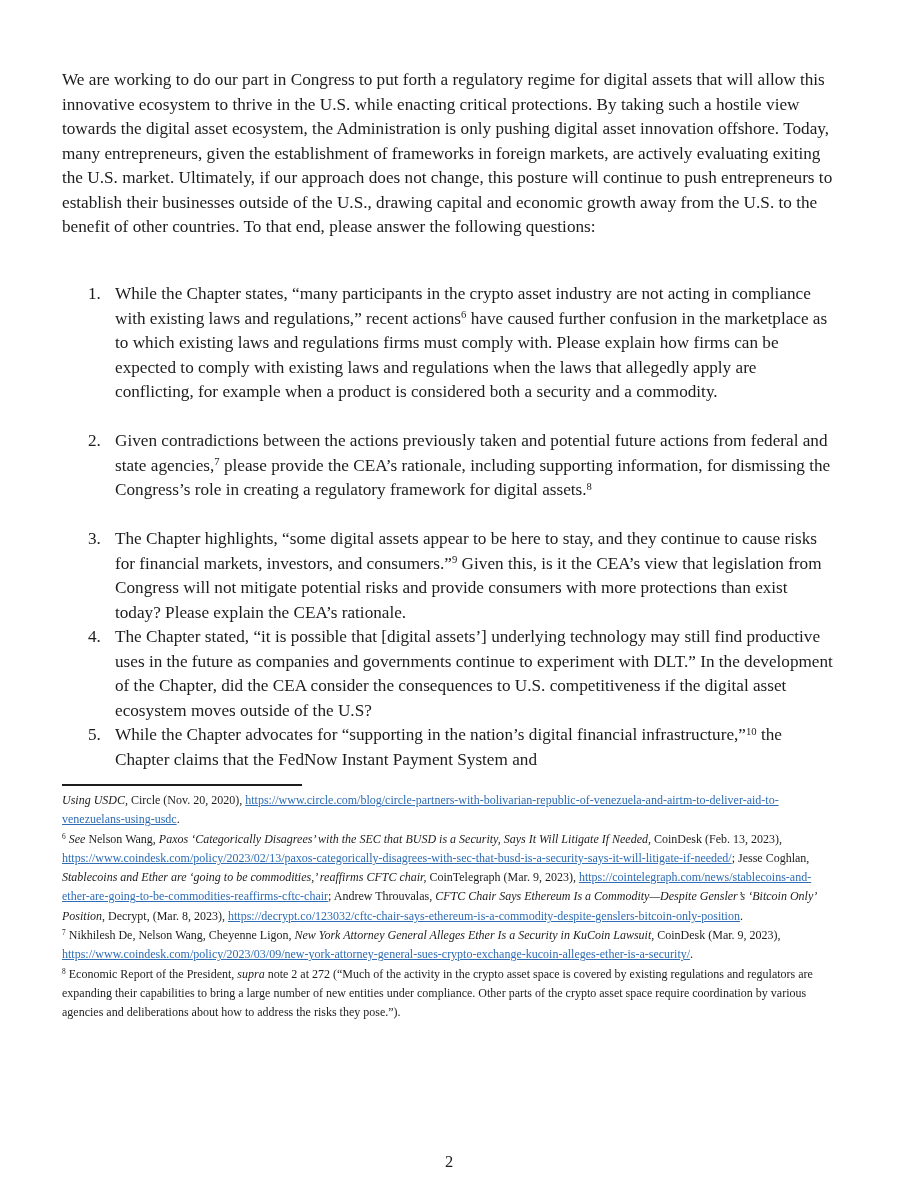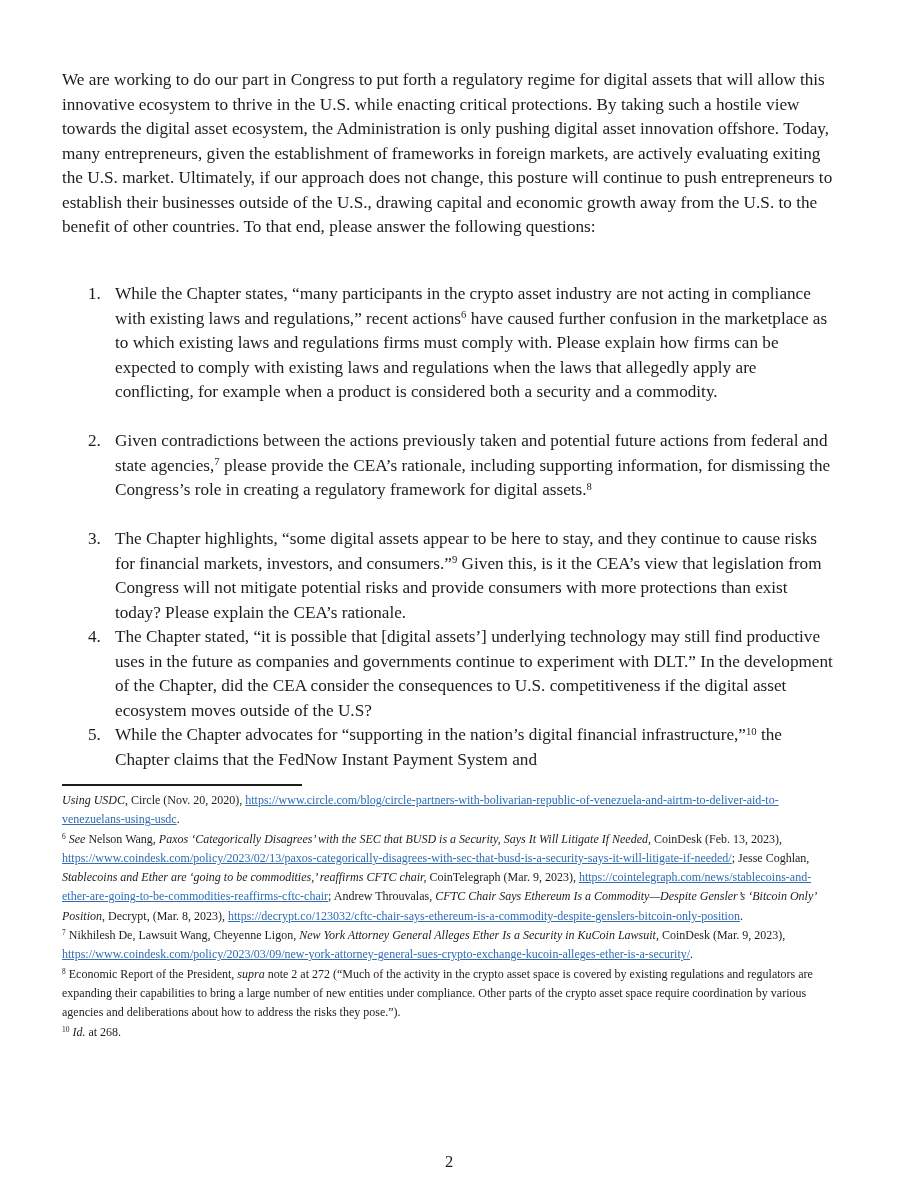--- a/index.html
+++ b/index.html
@@ -88,20 +88,19 @@
       <span class="q-num">5.</span>
       <span class="q-text"><span>While the Chapter advocates for “supporting in the nation’s digital financial infrastructure,”</span><sup>10</sup><span> the Chapter claims that the FedNow Instant Payment System and</span></span>
     </div>
   </div>
 
   <div class="fn-sep"></div>
 
   <div class="footnotes">
     <p class="footnote"><i>Using USDC</i><span>, Circle (Nov. 20, 2020), </span><span class="link">https://www.circle.com/blog/circle-partners-with-bolivarian-republic-of-venezuela-and-airtm-to-deliver-aid-to-venezuelans-using-usdc</span><span>.</span></p>
     <p class="footnote"><sup>6</sup><span> </span><i>See</i><span> Nelson Wang, </span><i>Paxos ‘Categorically Disagrees’ with the SEC that BUSD is a Security, Says It Will Litigate If Needed,</i><span> CoinDesk (Feb. 13, 2023), </span><span class="link">https://www.coindesk.com/policy/2023/02/13/paxos-categorically-disagrees-with-sec-that-busd-is-a-security-says-it-will-litigate-if-needed/</span><span>; Jesse Coghlan, </span><i>Stablecoins and Ether are ‘going to be commodities,’ reaffirms CFTC chair,</i><span> CoinTelegraph (Mar. 9, 2023), </span><span class="link">https://cointelegraph.com/news/stablecoins-and-ether-are-going-to-be-commodities-reaffirms-cftc-chair</span><span>; Andrew Throuvalas, </span><i>CFTC Chair Says Ethereum Is a Commodity—Despite Gensler’s ‘Bitcoin Only’ Position</i><span>, Decrypt, (Mar. 8, 2023), </span><span class="link">https://decrypt.co/123032/cftc-chair-says-ethereum-is-a-commodity-despite-genslers-bitcoin-only-position</span><span>.</span></p>
-    <p class="footnote"><sup>7</sup><span> Nikhilesh De, Lawsuit Wang, Cheyenne Ligon, </span><i>New York Attorney General Alleges Ether Is a Security in KuCoin Lawsuit,</i><span> CoinDesk (Mar. 9, 2023), </span><span class="link">https://www.coindesk.com/policy/2023/03/09/new-york-attorney-general-sues-crypto-exchange-kucoin-alleges-ether-is-a-security/</span><span>.</span></p>
+    <p class="footnote"><sup>7</sup><span> Nikhilesh De, Nelson Wang, Cheyenne Ligon, </span><i>New York Attorney General Alleges Ether Is a Security in KuCoin Lawsuit,</i><span> CoinDesk (Mar. 9, 2023), </span><span class="link">https://www.coindesk.com/policy/2023/03/09/new-york-attorney-general-sues-crypto-exchange-kucoin-alleges-ether-is-a-security/</span><span>.</span></p>
     <p class="footnote"><sup>8</sup><span> Economic Report of the President, </span><i>supra</i><span> note 2 at 272 (“Much of the activity in the crypto asset space is covered by existing regulations and regulators are expanding their capabilities to bring a large number of new entities under compliance. Other parts of the crypto asset space require coordination by various agencies and deliberations about how to address the risks they pose.”).</span></p>
-    <p class="footnote"><sup>10</sup><span> </span><i>Id.</i><span> at 268.</span></p>
   </div>
 
   <p class="page-number">2</p>
 
 </div>
 
 </body></html>

